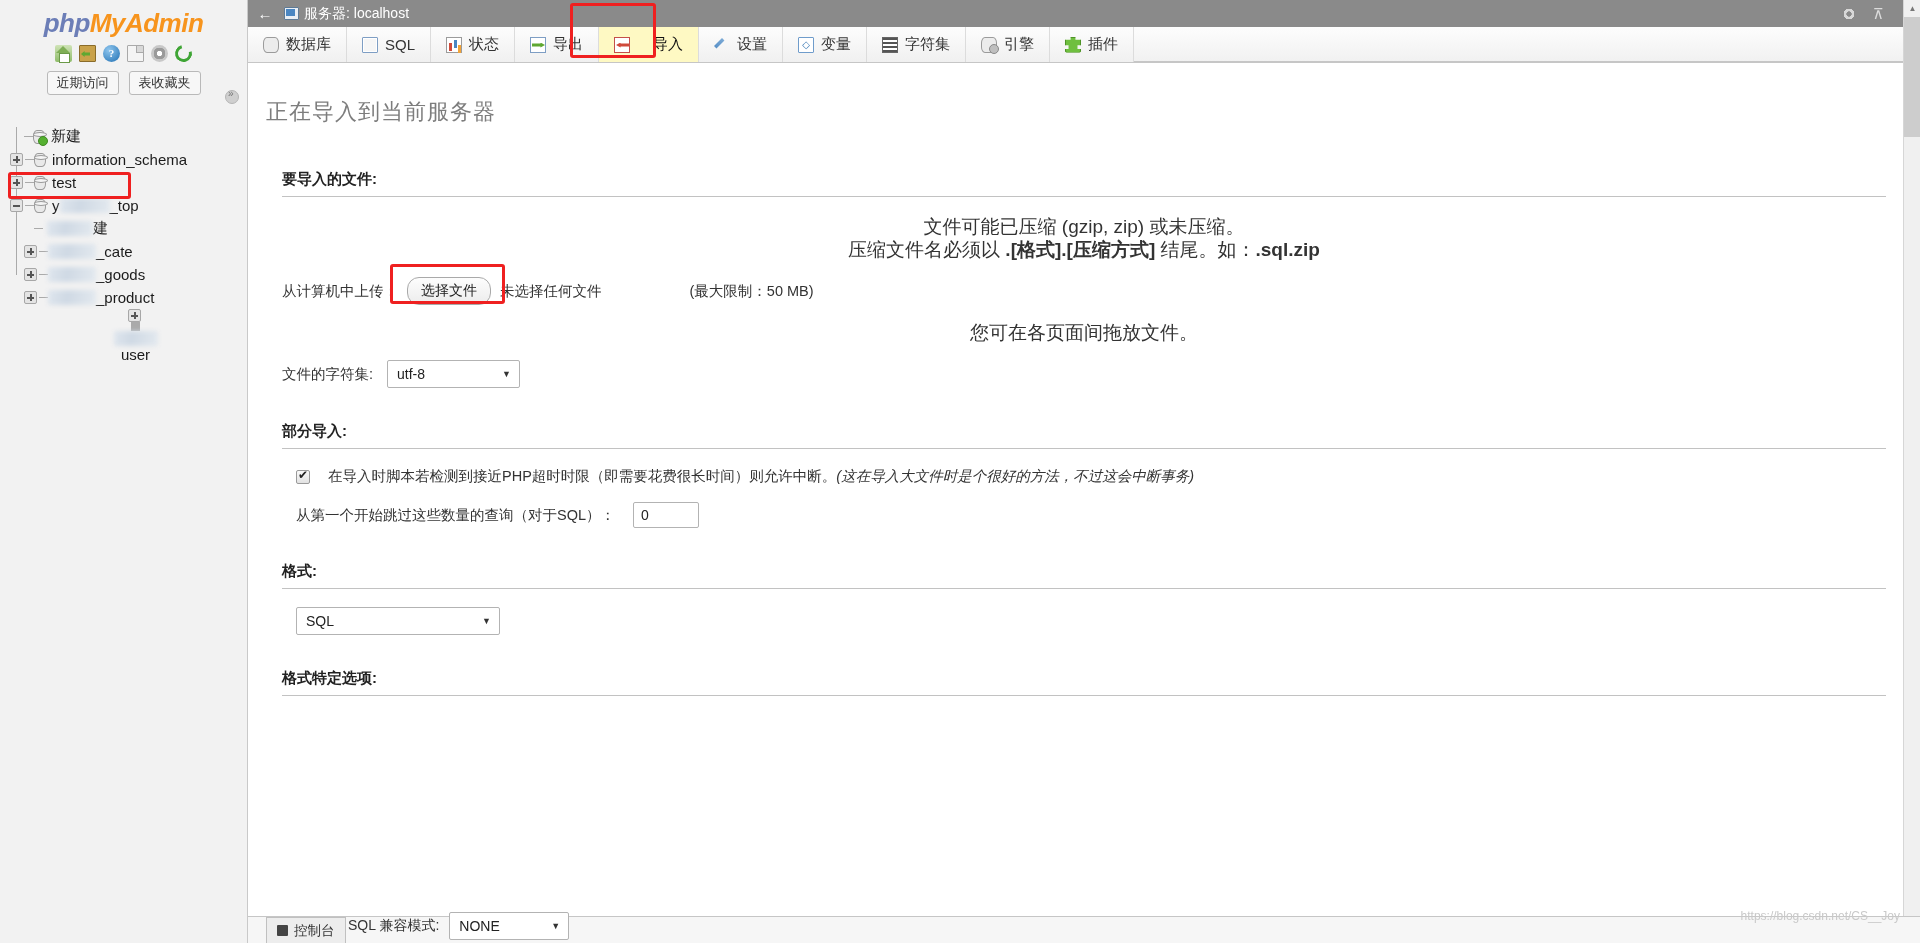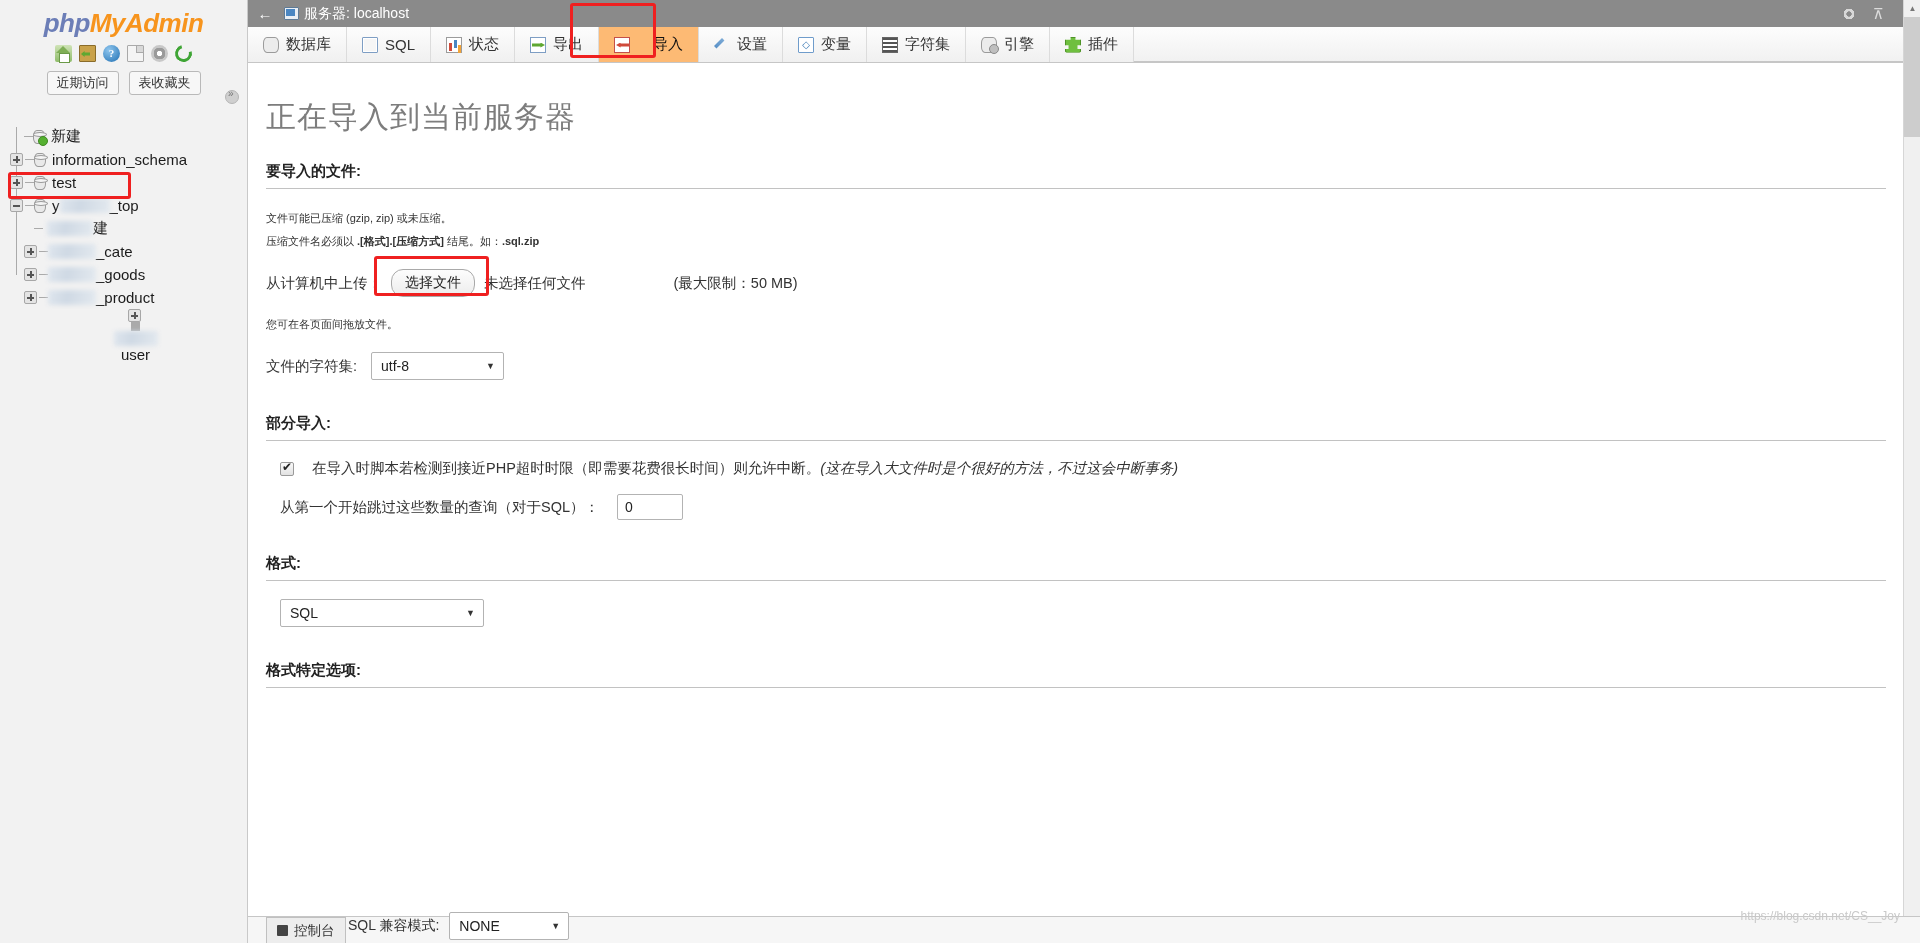--- a/index.html
+++ b/index.html
@@ -189,21 +189,21 @@
   .tabs {
     height: 36px; background:#fff; border-bottom:1px solid #c6c6c6;
     display:flex; align-items:stretch; position:relative;
   }
   .tab {
     display:flex; align-items:center; gap:7px;
     padding: 0 15px; font-size:15px; color:#333;
     border-right:1px solid #dcdcdc; cursor:pointer;
     background: linear-gradient(#fdfdfd,#f0f0f0);
   }
-  .tab.active { background:#fdba74; color:#111;gap:23px; }
+  .tab.active { background:#fef9c3; color:#111;gap:23px; }
   .tabfill { flex:1; background: linear-gradient(#fdfdfd,#f1f1f1); border-bottom:1px solid #c6c6c6; }
   .tico { width:16px; height:16px; flex:0 0 16px; position:relative; }
 
   .ti-db { background:#ececec; border:1px solid #9b9b9b; border-radius:4px/6px; }
   .ti-sql { background:#f6f6f6; border:1px solid #7e9ec4; border-radius:1px;
             box-shadow: inset 0 0 0 1px #fff; }
   .ti-status { background:#fff; border:1px solid #9b9b9b; }
   .ti-status::after { content:""; position:absolute; left:2px; bottom:1px; width:3px; height:8px;
             background:#d04a3a; box-shadow: 5px -3px 0 0 #4a86c2, 9px 2px 0 0 #f0a33a; }
   .ti-export { background:#fff; border:1px solid #7e9ec4; }
@@ -221,29 +221,29 @@
   .ti-engine { background:#ececec; border:1px solid #9b9b9b; border-radius:4px/6px; }
   .ti-engine::after { content:""; position:absolute; right:-3px; bottom:-2px; width:8px; height:8px;
             border-radius:50%; background:#bfbfbf; border:1px solid #8a8a8a; }
   .ti-plugin { background:#6fbf3f; border:1px solid #4f9327; border-radius:2px;
             clip-path: polygon(35% 0,65% 0,65% 20%,100% 20%,100% 55%,78% 55%,78% 78%,100% 78%,100% 100%,0 100%,0 78%,22% 78%,22% 55%,0 55%,0 20%,35% 20%); }
 
   .content { padding: 34px 0 0 0; height: calc(943px - 27px - 36px); overflow:hidden; position:relative; }
   .inner { padding-left: 18px; padding-right: 34px; }
 
   h1.page-title {
-    font-size: 30px; color:#7d7d7d; font-weight:normal;
-    margin-bottom: 24px; letter-spacing:1px;
+    font-size: 22px; color:#7d7d7d; font-weight:normal;
+    margin-bottom: 43px; letter-spacing:1px;
   }
   .sec-title {
     font-size: 15px; font-weight:bold; color:#222;
     border-bottom:1px solid #c2c2c2; padding-bottom:7px; margin-bottom:18px;
   }
-  .sec { margin-bottom: 34px; }
-  .body-line { font-size:11px; color:#333; line-height:23px; }
+  .sec { margin-bottom: 34px; margin-left: 16px; }
+  .body-line { font-size:19px; color:#333; line-height:23px;text-align:center; }
   .body-line b { font-weight:bold; }
   .row { display:flex; align-items:center; font-size:14.5px; color:#333; }
   .mt16 { margin-top:16px; }
 
   .btn-file {
     border:1px solid #a9a9a9; background:linear-gradient(#fdfdfd,#ececec);
     border-radius:12px; padding:4px 13px; font-size:14px; color:#1a1a1a;
     cursor:pointer; margin:0 9px;
   }
   .muted { color:#333; }

